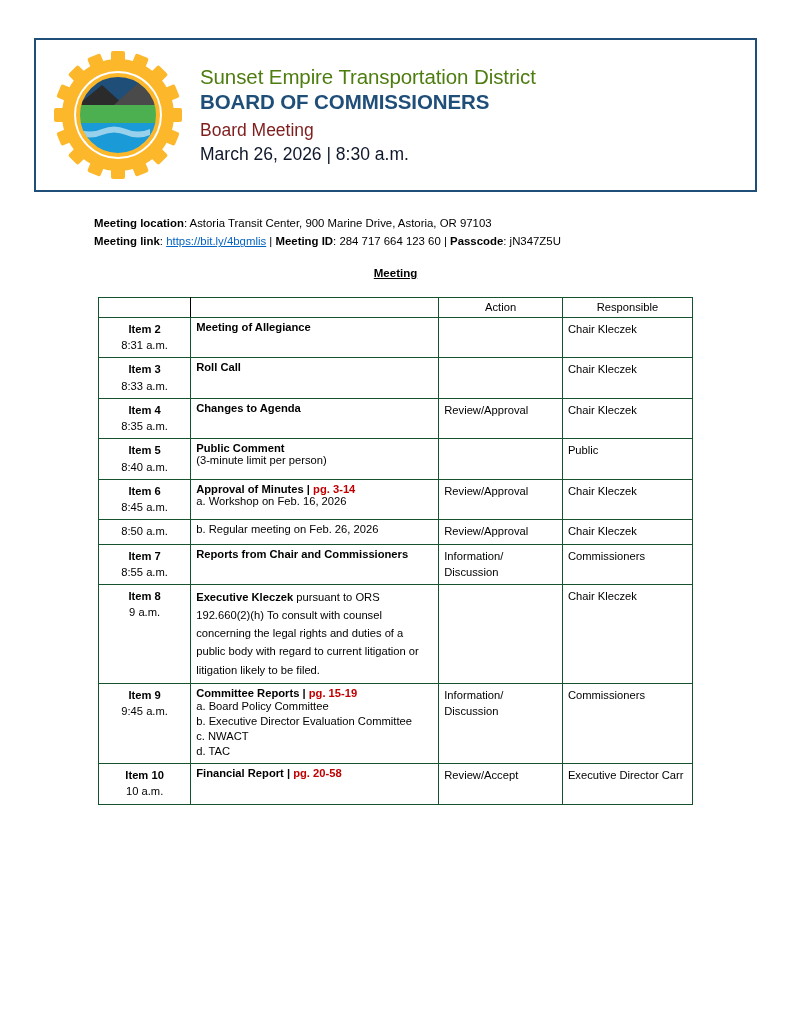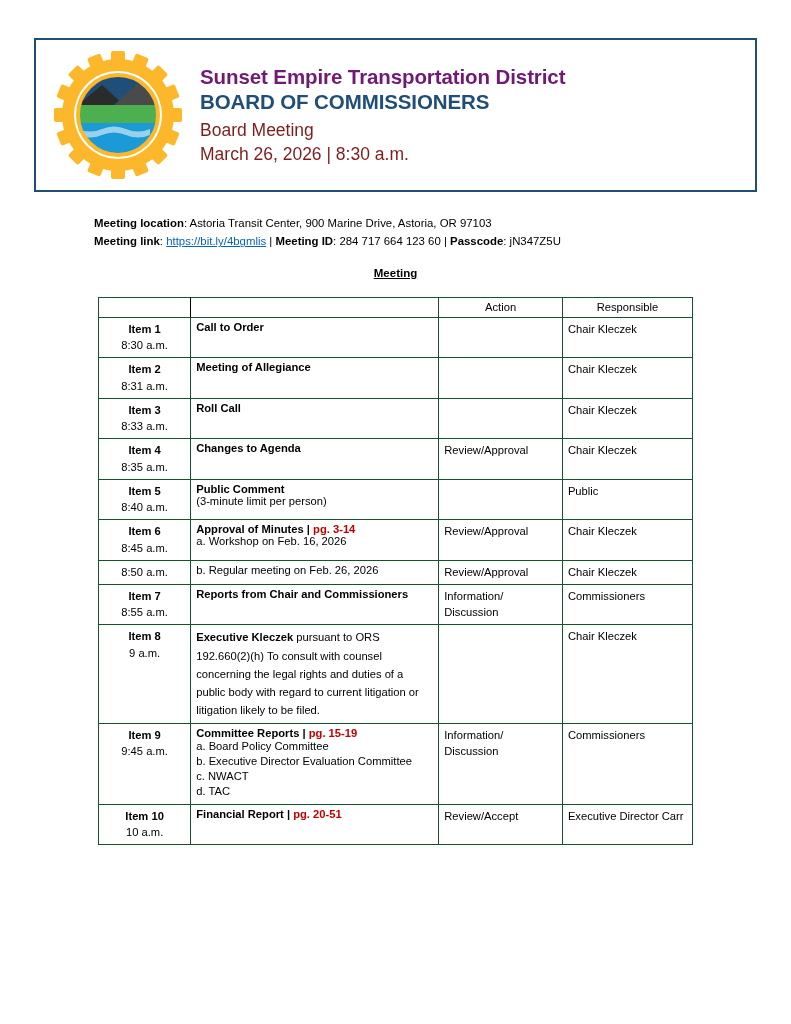--- a/index.html
+++ b/index.html
@@ -37,41 +37,41 @@
     width: 128px;
     height: 128px;
     flex: 0 0 128px;
     position: relative;
   }
   .banner-text {
     margin-left: 18px;
   }
   .org-name {
     font-size: 20.5px;
-    font-weight: bold;
-    color: #701a75;
+    font-weight: normal;
+    color: #4d7c0f;
     line-height: 1.22;
     letter-spacing: -0.1px;
   }
   .board-name {
     font-size: 20.5px;
     font-weight: bold;
     color: #1f4e79;
     line-height: 1.22;
     letter-spacing: -0.1px;
   }
   .meeting-kind {
     font-size: 17.5px;
     color: #7f1d1d;
     line-height: 1.35;
     margin-top: 5px;
   }
   .meeting-when {
     font-size: 17.5px;
-    color: #7f1d1d;
+    color: #0f172a;
     line-height: 1.35;
   }
 
   
   .info {
     margin-top: 22px;
     padding-left: 60px;
     font-size: 11.4px;
     line-height: 1.62;
   }
@@ -222,35 +222,20 @@
 
   <table class="agenda">
     <tbody>
       <tr class="hdr">
         <td class="col-item blank-left"></td>
         <td class="col-desc"></td>
         <td class="col-action">Action</td>
         <td class="col-resp">Responsible</td>
       </tr>
 
-      <tr>
-        <td class="col-item">
-          <span class="item-no">Item 1</span>
-          <span class="item-time">8:30 a.m.</span>
-        </td>
-        <td class="col-desc">
-          <span class="desc-title">Call to Order</span>
-        </td>
-        <td class="col-action">
-          <span class="cell-plain"></span>
-        </td>
-        <td class="col-resp">
-          <span class="cell-plain">Chair Kleczek</span>
-        </td>
-      </tr>
 
       <tr>
         <td class="col-item">
           <span class="item-no">Item 2</span>
           <span class="item-time">8:31 a.m.</span>
         </td>
         <td class="col-desc">
           <span class="desc-title">Meeting of Allegiance</span>
         </td>
         <td class="col-action">
@@ -393,21 +378,21 @@
           <span class="cell-plain">Commissioners</span>
         </td>
       </tr>
 
       <tr>
         <td class="col-item">
           <span class="item-no">Item 10</span>
           <span class="item-time">10 a.m.</span>
         </td>
         <td class="col-desc">
-          <span class="desc-title">Financial Report | </span><span class="pg-red">pg. 20-51</span>
+          <span class="desc-title">Financial Report | </span><span class="pg-red">pg. 20-58</span>
         </td>
         <td class="col-action">
           <span class="cell-plain">Review/Accept</span>
         </td>
         <td class="col-resp">
           <span class="cell-plain">Executive Director Carr</span>
         </td>
       </tr>
     </tbody>
   </table>

